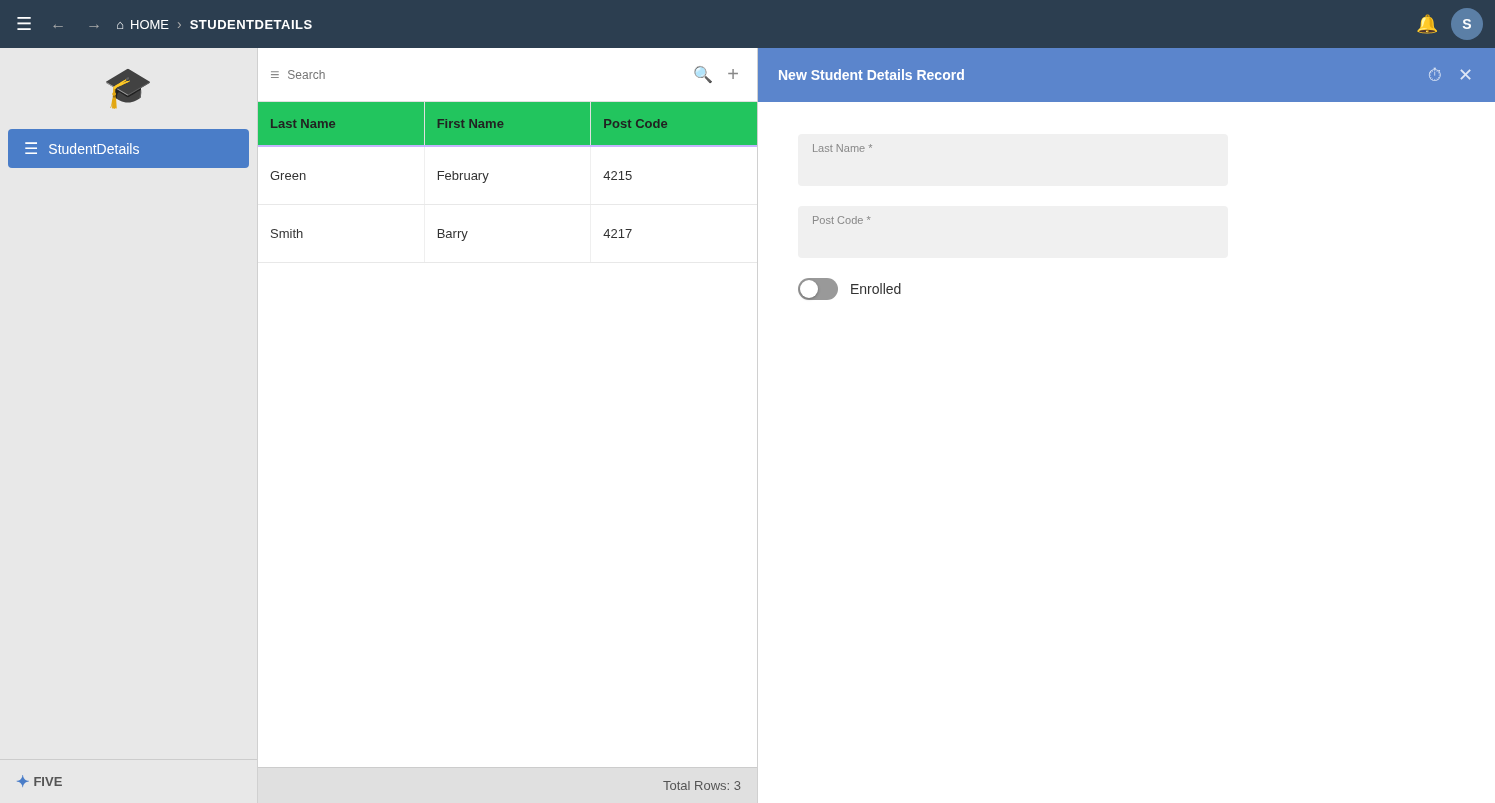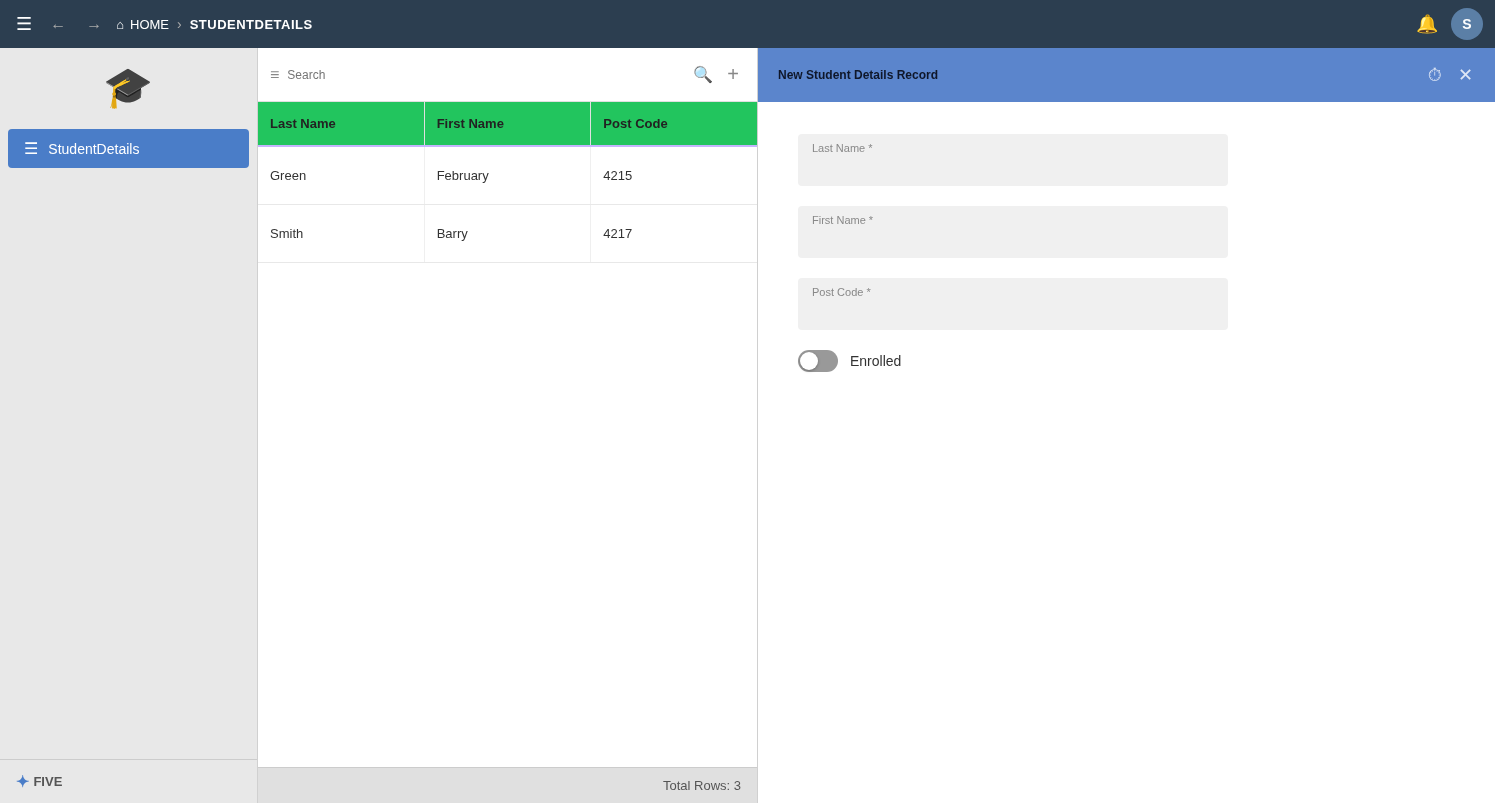--- a/index.html
+++ b/index.html
@@ -219,22 +219,22 @@
     
     .form-header {
       background: #5b85cc;
       padding: 0 20px;
       height: 54px;
       display: flex;
       align-items: center;
       justify-content: space-between;
     }
     .form-title {
-      color: #0f172a;
-      font-size: 12px;
+      color: #ffffff;
+      font-size: 14px;
       font-weight: 600;
     }
     .form-header-actions {
       display: flex;
       align-items: center;
       gap: 12px;
     }
     .form-header-btn {
       background: none;
       border: none;
@@ -393,24 +393,20 @@
         </div>
       </div>
 
       <div class="form-body">
 
         <div class="form-field-wrapper">
           <span class="form-input-label">Last Name *</span>
           <input class="form-input" type="text" value="" style="">
         </div>
 
-        <div class="form-field-wrapper">
-          <span class="form-input-label">First Name *</span>
-          <input class="form-input" type="text" value="" style="">
-        </div>
 
         <div class="form-field-wrapper">
           <span class="form-input-label">Post Code *</span>
           <input class="form-input" type="text" value="" style="">
         </div>
 
         <div class="toggle-row">
           <div class="toggle-switch">
             <div class="toggle-knob"></div>
           </div>

